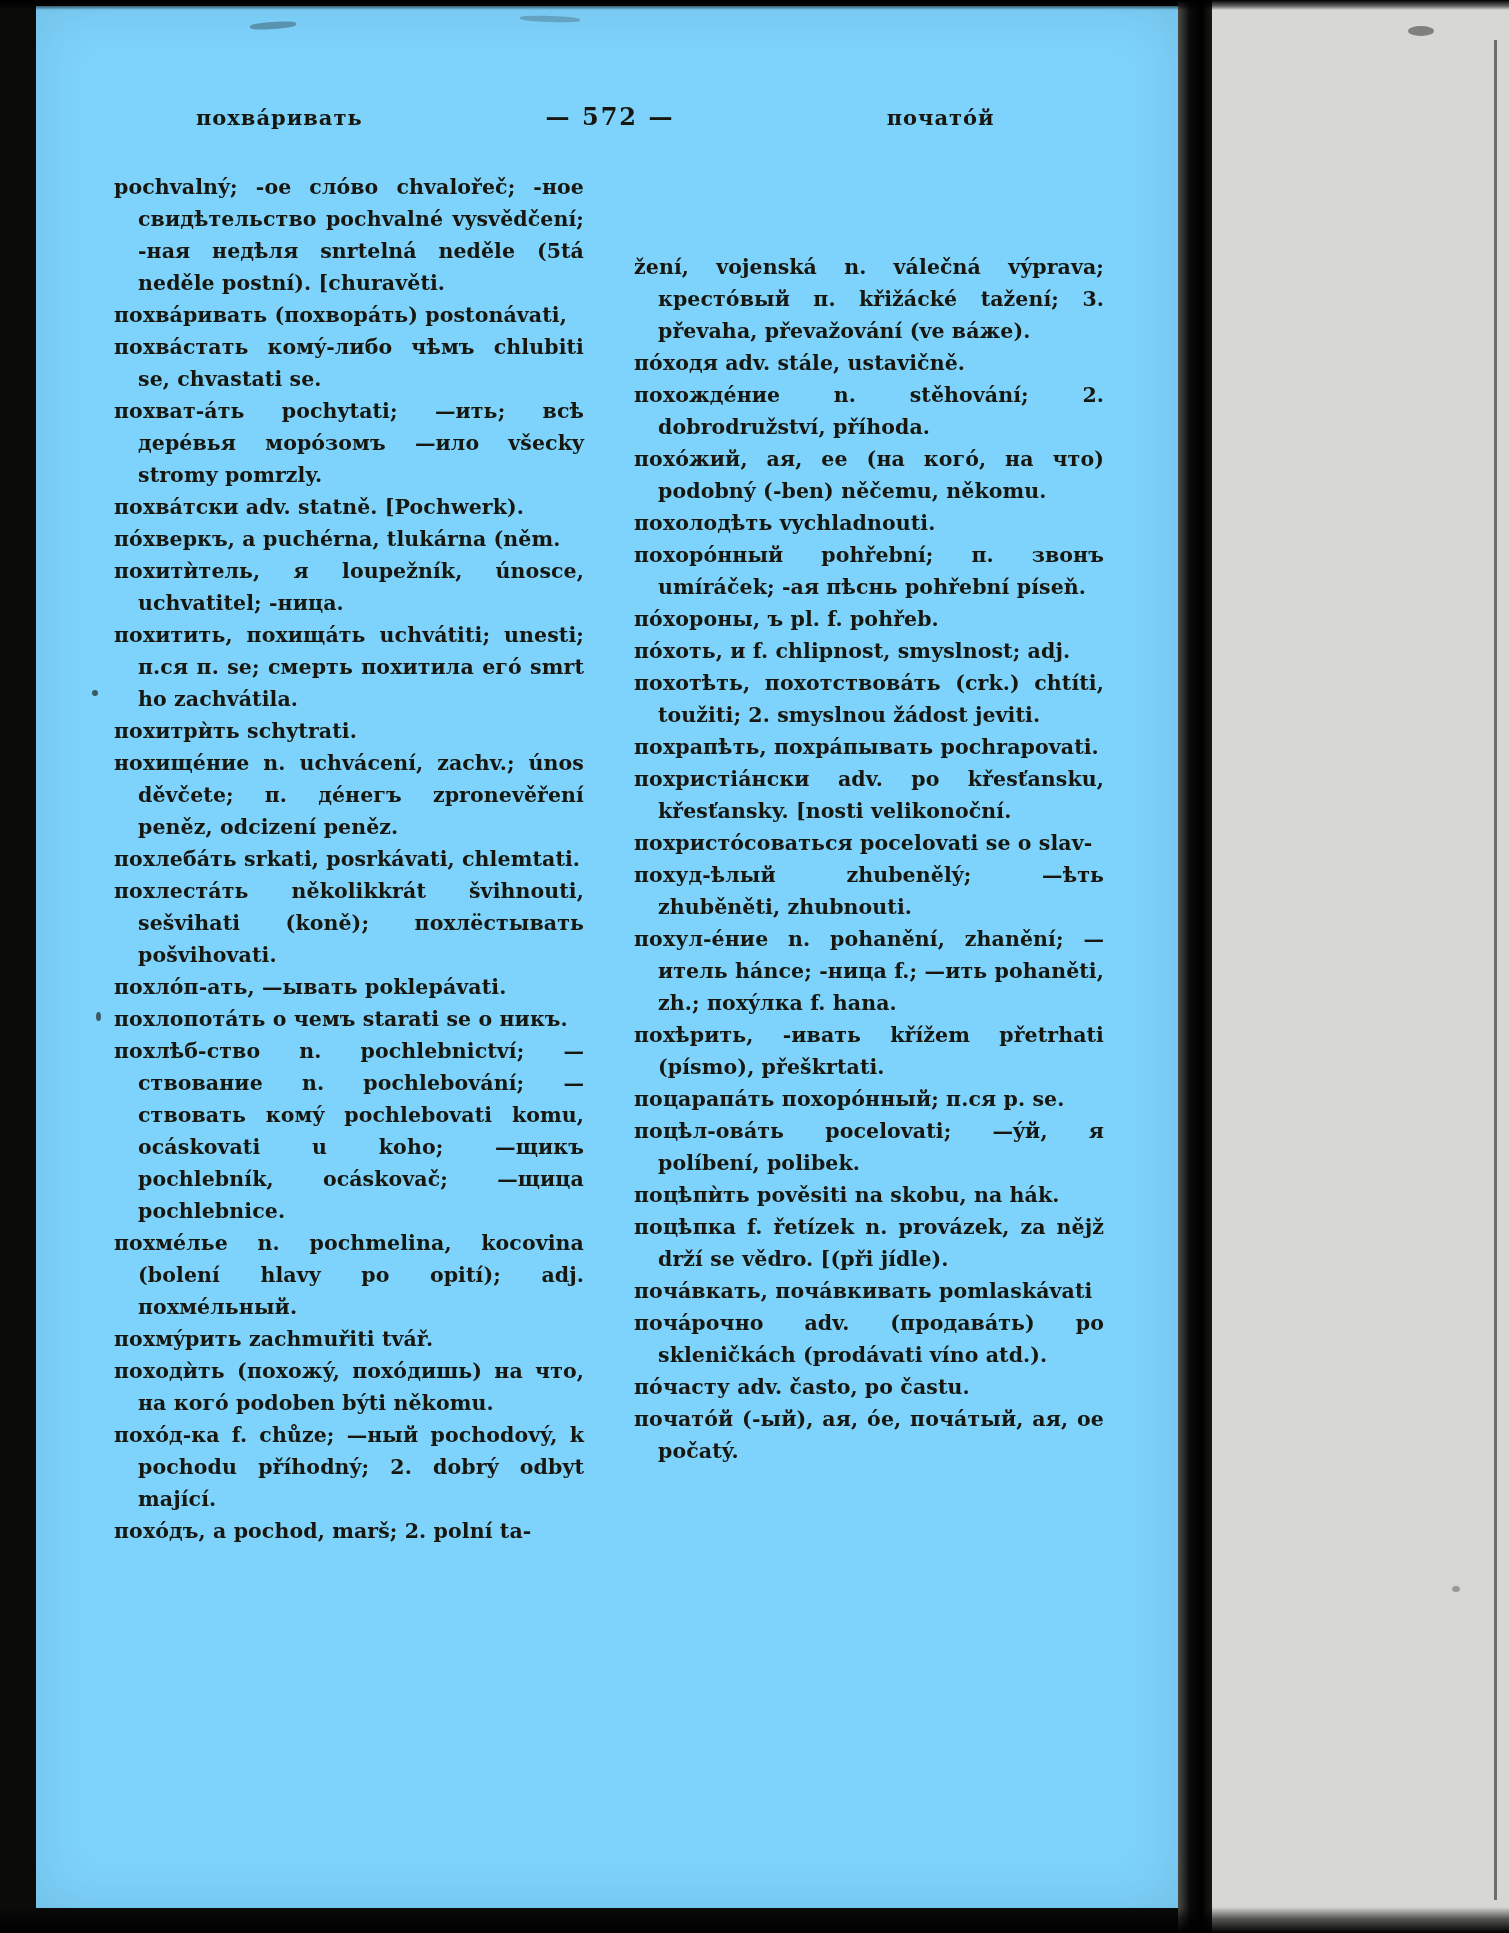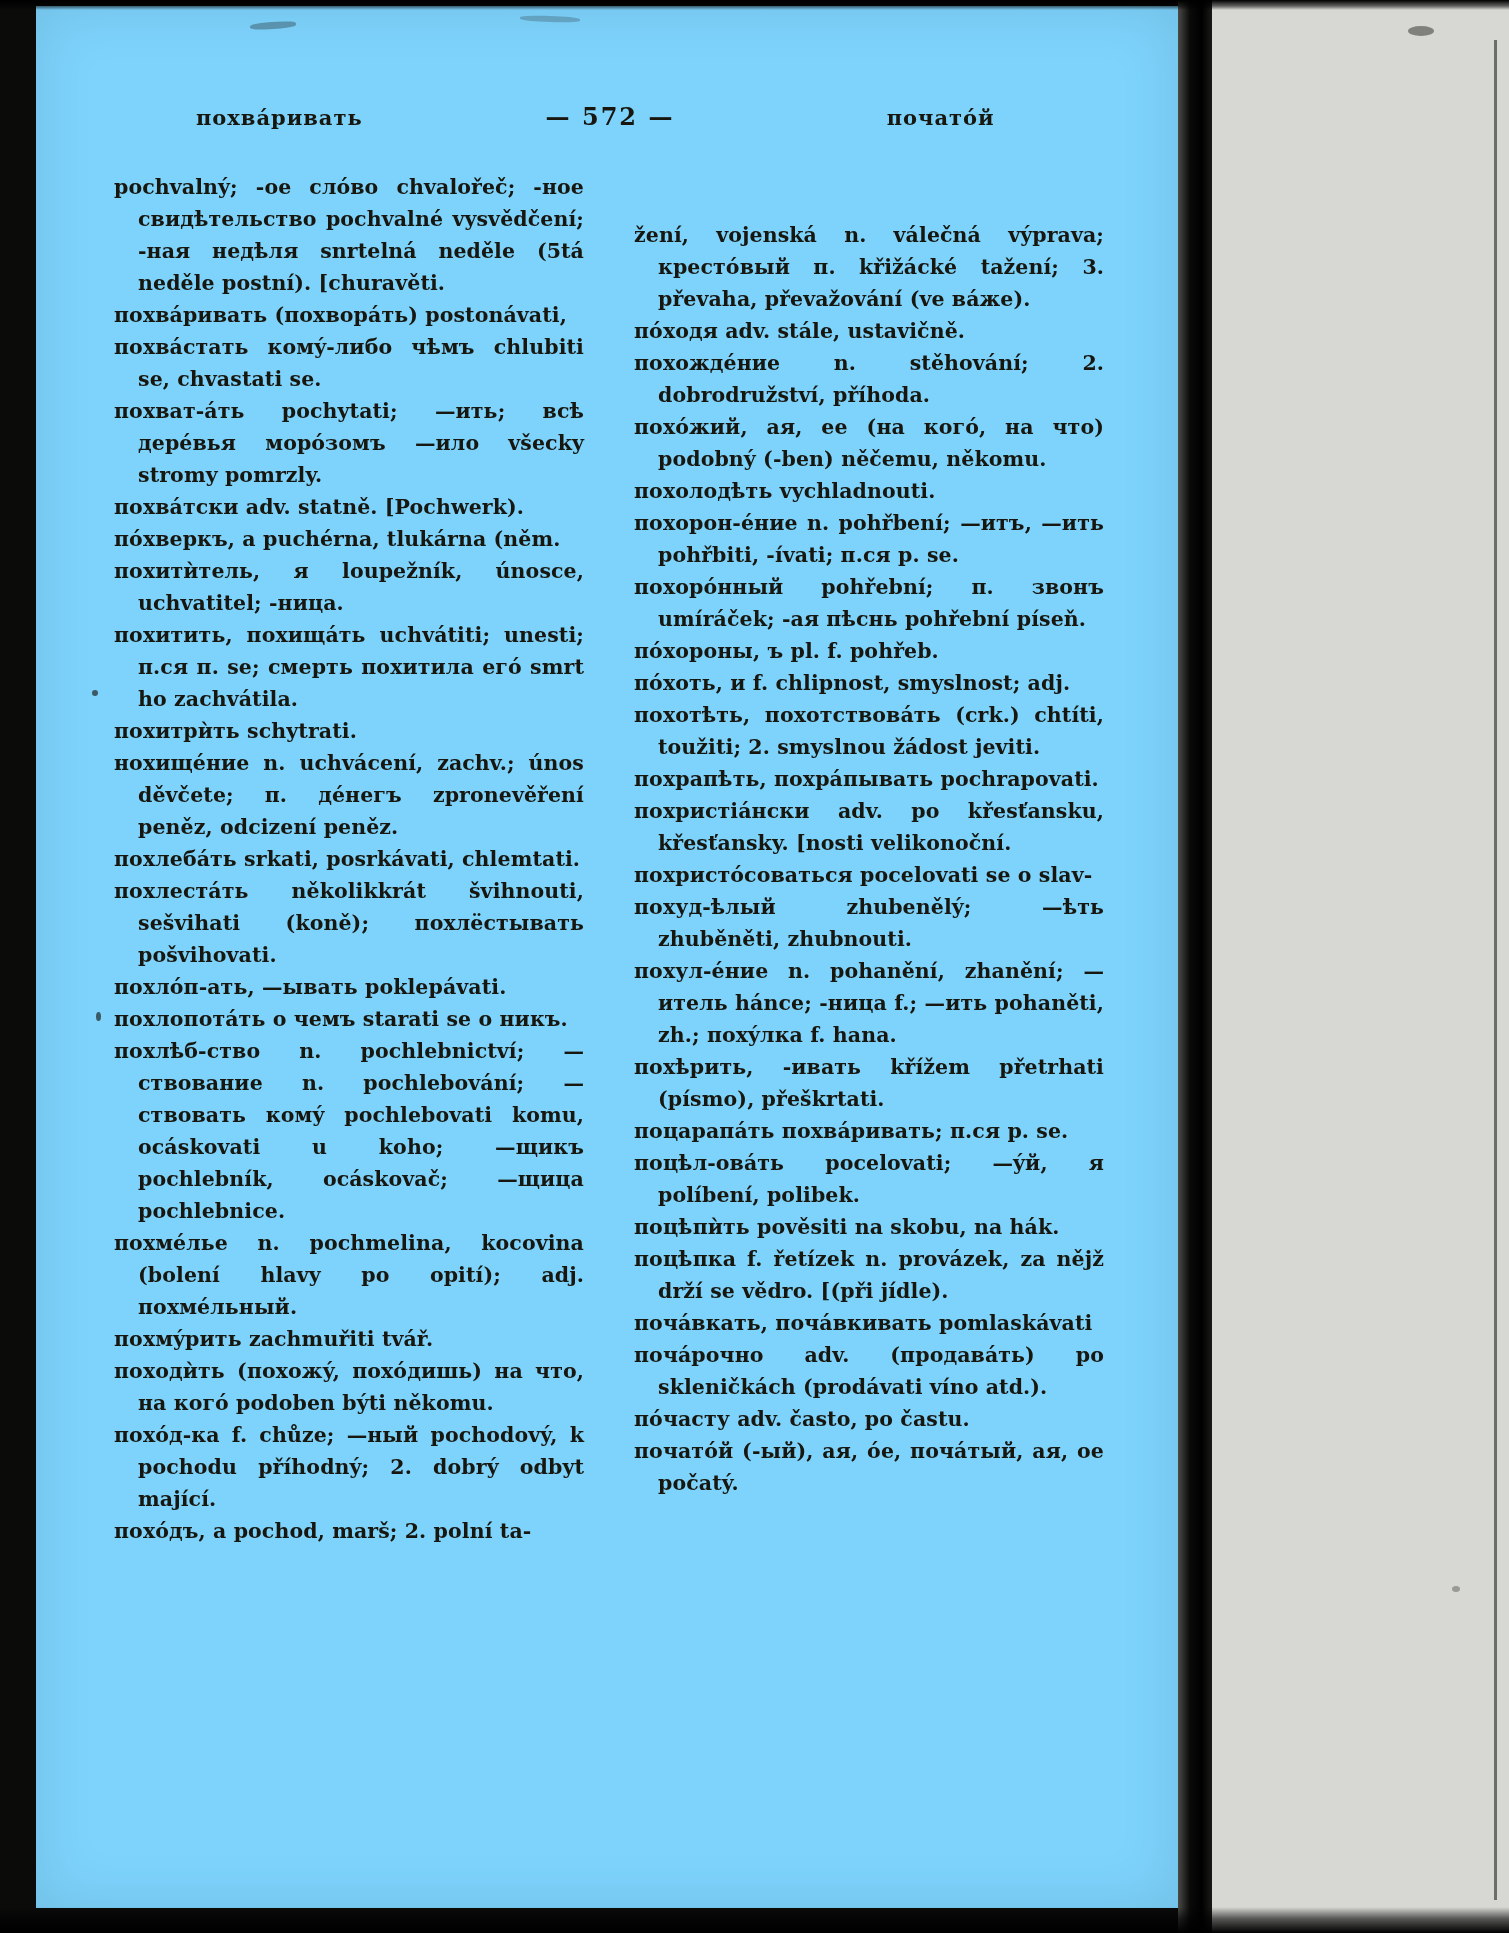--- a/index.html
+++ b/index.html
@@ -135,32 +135,31 @@
           <p class="entry">похóд-ка f. chůze; —ный pochodový, k pochodu příhodný; 2. dobrý odbyt mající.</p>
           <p class="entry">похóдъ, a pochod, marš; 2. polní ta-</p>
         </div>
       <div class="col-divider"></div>
       <div class="col">
           <p class="entry">žení, vojenská n. válečná výprava; крестóвый п. křižácké tažení; 3. převaha, převažování (ve вáже).</p>
           <p class="entry">пóходя adv. stále, ustavičně.</p>
           <p class="entry">похождéние n. stěhování; 2. dobrodružství, příhoda.</p>
           <p class="entry">похóжий, ая, ее (на когó, на что) podobný (-ben) něčemu, někomu.</p>
           <p class="entry">похолодѣть vychladnouti.</p>
-          <p class="entry">похорон-éние n. pohřbení; —итъ, —ить pohřbiti, -ívati; п.ся p. se.</p>
           <p class="entry">похорóнный pohřební; п. звонъ umíráček; -ая пѣснь pohřební píseň.</p>
           <p class="entry">пóхороны, ъ pl. f. pohřeb.</p>
           <p class="entry">пóхоть, и f. chlipnost, smyslnost; adj.</p>
           <p class="entry">похотѣть, похотствовáть (crk.) chtíti, toužiti; 2. smyslnou žádost jeviti.</p>
           <p class="entry">похрапѣть, похрáпывать pochrapovati.</p>
           <p class="entry">похристiáнски adv. po křesťansku, křesťansky. [nosti velikonoční.</p>
           <p class="entry">похристóсоваться pocelovati se o slav-</p>
           <p class="entry">похуд-ѣлый zhubenělý; —ѣть zhuběněti, zhubnouti.</p>
           <p class="entry">похул-éние n. pohanění, zhanění; —итель hánce; -ница f.; —ить pohaněti, zh.; похýлка f. hana.</p>
           <p class="entry">похѣрить, -ивать křížem přetrhati (písmo), přeškrtati.</p>
-          <p class="entry">поцарапáть похвáривать; п.ся p. se.</p>
+          <p class="entry">поцарапáть похорóнный; п.ся p. se.</p>
           <p class="entry">поцѣл-овáть pocelovati; —ýй, я políbení, polibek.</p>
           <p class="entry">поцѣпѝть pověsiti na skobu, na hák.</p>
           <p class="entry">поцѣпка f. řetízek n. provázek, za nějž drží se vědro. [(při jídle).</p>
           <p class="entry">почáвкать, почáвкивать pomlaskávati</p>
           <p class="entry">почáрочно adv. (продавáть) po skleničkách (prodávati víno atd.).</p>
           <p class="entry">пóчасту adv. často, po častu.</p>
           <p class="entry">початóй (-ый), ая, óе, почáтый, ая, ое počatý.</p>
         </div>
     </div>
   </div>

